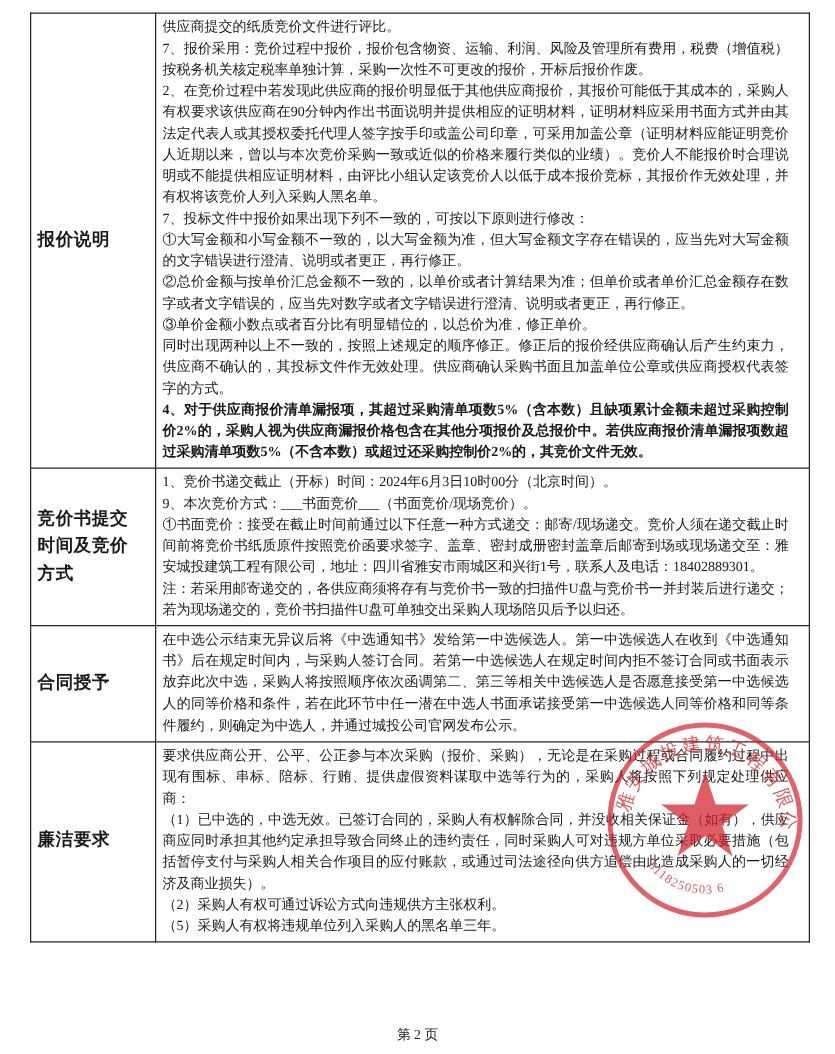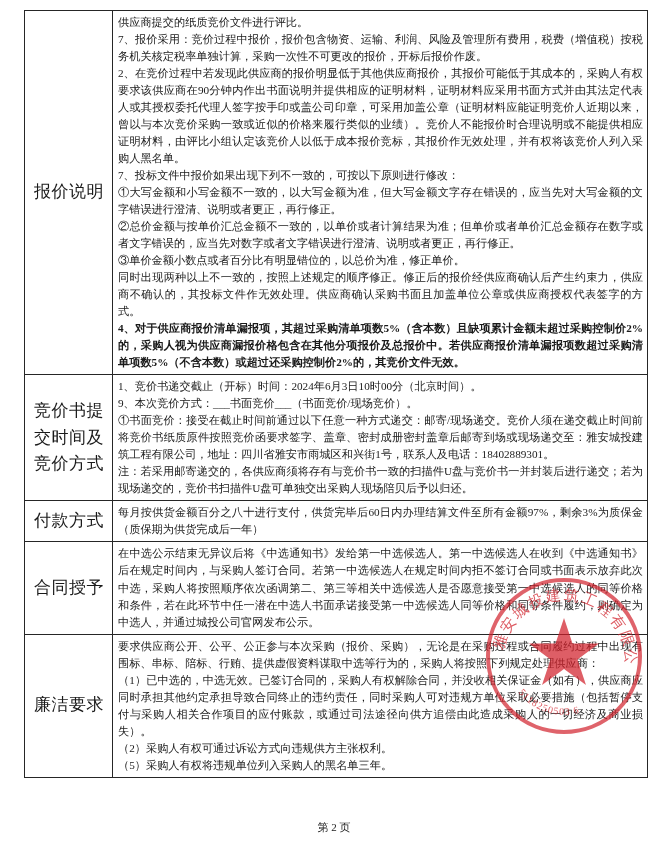--- a/index.html
+++ b/index.html
@@ -24,27 +24,26 @@
   }
   table.doc {
     width: 624px;
     border-collapse: collapse;
     table-layout: fixed;
     margin-left: 2px;
   }
   table.doc td {
     border: 1px solid #262626;
     vertical-align: middle;
-    padding: 3px 4px 3px 5px;
+    padding: 3px 16px 3px 5px;
   }
   td.label {
     width: 78px;
-    text-align: center;
-    font-weight: normal;
-    font-size: 17px;
+    font-weight: bold;
+    font-size: 14px;
     line-height: 1.55;
     letter-spacing: 0.5px;
   }
   td.body {
     font-size: 11.2px;
     line-height: 1.52;
     text-align: justify;
   }
   td.body p {
     margin: 0;
@@ -100,26 +99,20 @@
         <tr>
           <td class="label">竞价书提交时间及竞价方式</td>
           <td class="body">
             <p>1、竞价书递交截止（开标）时间：2024年6月3日10时00分（北京时间）。</p>
             <p>9、本次竞价方式：___书面竞价___（书面竞价/现场竞价）。</p>
             <p>①书面竞价：接受在截止时间前通过以下任意一种方式递交：邮寄/现场递交。竞价人须在递交截止时间前将竞价书纸质原件按照竞价函要求签字、盖章、密封成册密封盖章后邮寄到场或现场递交至：雅安城投建筑工程有限公司，地址：四川省雅安市雨城区和兴街1号，联系人及电话：18402889301。</p>
             <p>注：若采用邮寄递交的，各供应商须将存有与竞价书一致的扫描件U盘与竞价书一并封装后进行递交；若为现场递交的，竞价书扫描件U盘可单独交出采购人现场陪贝后予以归还。</p>
           </td>
         </tr>
         <tr>
-          <td class="label">付款方式</td>
-          <td class="body">
-            <p>每月按供货金额百分之八十进行支付，供货完毕后60日内办理结算文件至所有金额97%，剩余3%为质保金（质保期为供货完成后一年）</p>
-          </td>
-        </tr>
-        <tr>
           <td class="label">合同授予</td>
           <td class="body">
             <p>在中选公示结束无异议后将《中选通知书》发给第一中选候选人。第一中选候选人在收到《中选通知书》后在规定时间内，与采购人签订合同。若第一中选候选人在规定时间内拒不签订合同或书面表示放弃此次中选，采购人将按照顺序依次函调第二、第三等相关中选候选人是否愿意接受第一中选候选人的同等价格和条件，若在此环节中任一潜在中选人书面承诺接受第一中选候选人同等价格和同等条件履约，则确定为中选人，并通过城投公司官网发布公示。</p>
           </td>
         </tr>
         <tr>
           <td class="label">廉洁要求</td>
           <td class="body">
             <p>要求供应商公开、公平、公正参与本次采购（报价、采购），无论是在采购过程或合同履约过程中出现有围标、串标、陪标、行贿、提供虚假资料谋取中选等行为的，采购人将按照下列规定处理供应商：</p>
             <p>（1）已中选的，中选无效。已签订合同的，采购人有权解除合同，并没收相关保证金（如有），供应商应同时承担其他约定承担导致合同终止的违约责任，同时采购人可对违规方单位采取必要措施（包括暂停支付与采购人相关合作项目的应付账款，或通过司法途径向供方追偿由此造成采购人的一切经济及商业损失）。</p>

